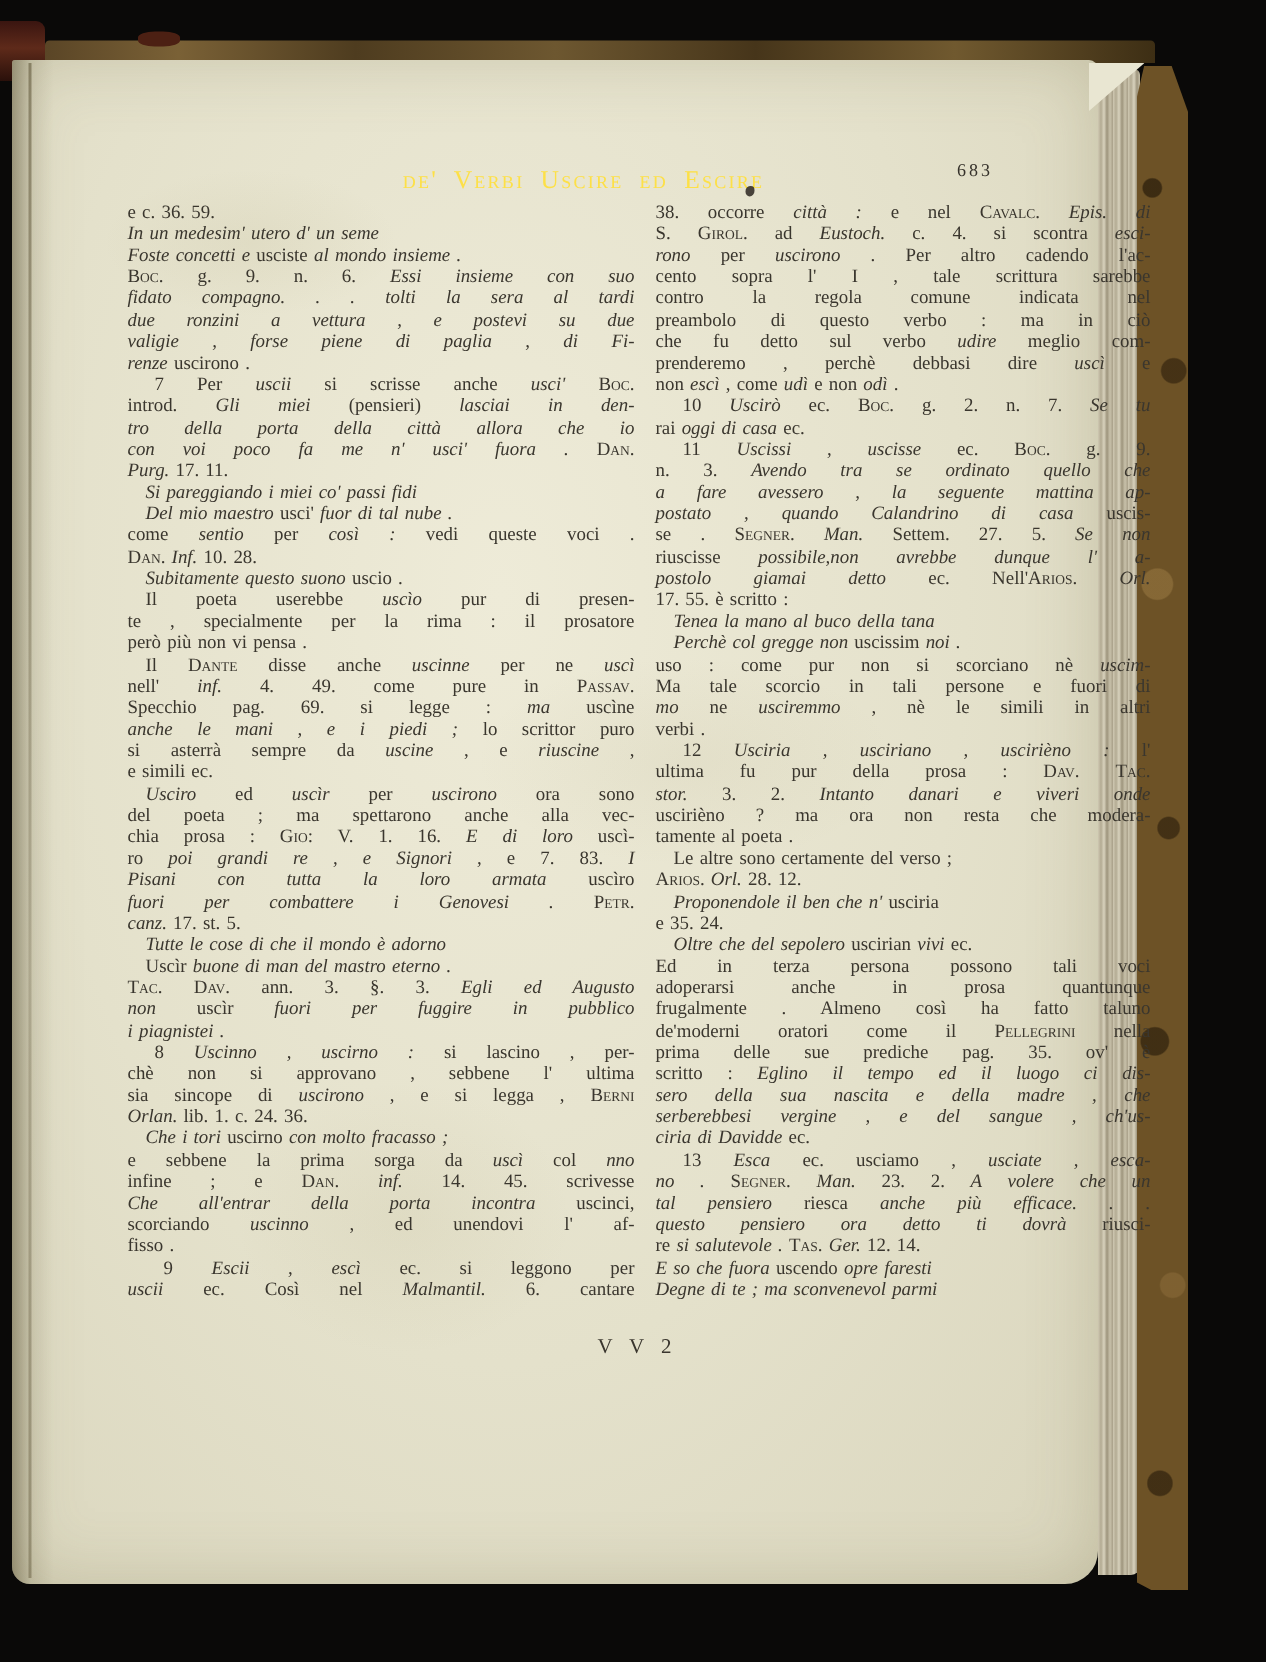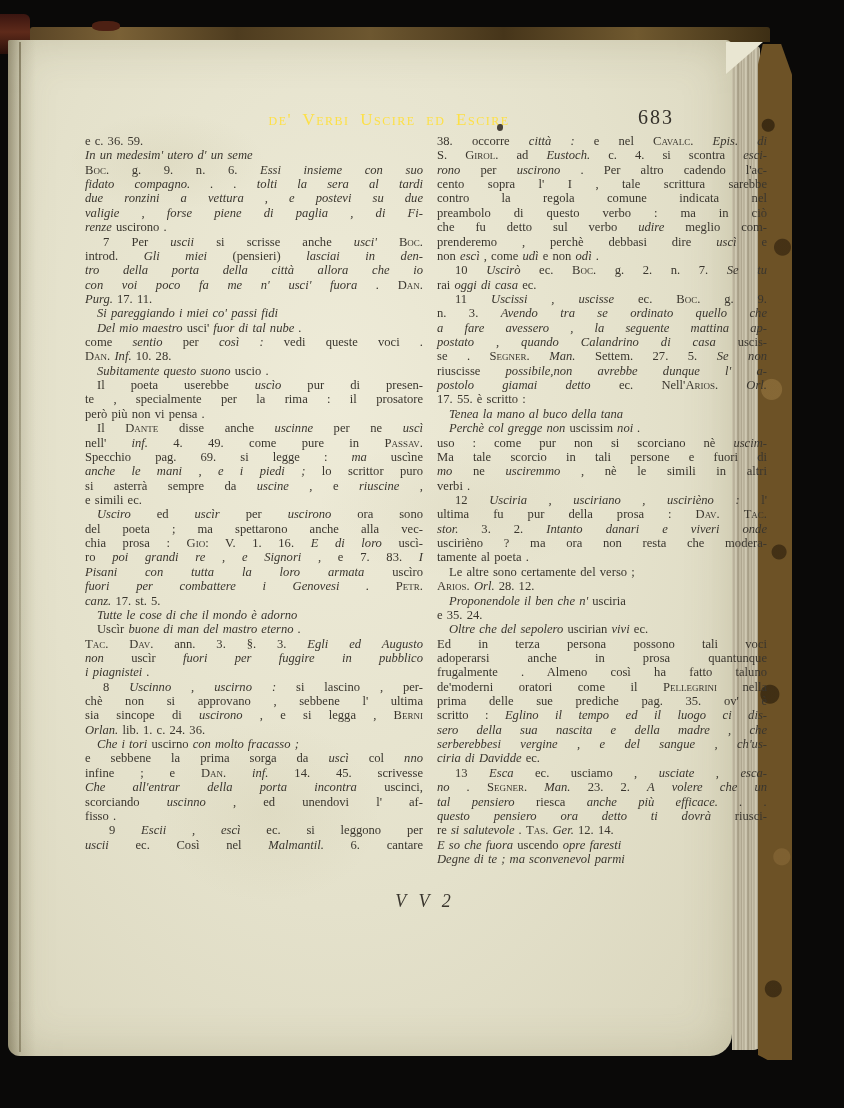--- a/index.html
+++ b/index.html
@@ -78,36 +78,36 @@
   
   .ink{color:#3a362e;}
   .page-title{
     position:absolute;left:244px;top:110px;width:290px;
     text-align:center;font-variant:small-caps;
     font-size:17px;letter-spacing:1.5px;word-spacing:5px;
     color:#fde047;
   }
   .page-number{
     position:absolute;left:638px;top:106px;width:70px;
-    font-size:20px;letter-spacing:2px;color:#35312a;
+    font-size:12px;letter-spacing:2px;color:#35312a;
   }
   .column{position:absolute;top:134px;}
   #col-left{left:85px;width:338px;}
   #col-right{left:437px;width:330px;}
   .line{
     height:14.36px;line-height:14.36px;font-size:12.6px;
     color:#3a362e;word-spacing:1px;white-space:nowrap;
   }
   .line.j{text-align:justify;text-align-last:justify;white-space:normal;}
   .line .ind{display:inline-block;height:1px;}
   .sc{font-variant:small-caps;}
   .line i{font-style:italic;}
   .signature{
     position:absolute;left:85px;top:891px;width:680px;
-    text-align:center;font-style:italic;font-size:18px;
+    text-align:center;font-size:14px;
     letter-spacing:4px;color:#3a362e;
   }
   .speck{
     position:absolute;left:497px;top:124px;width:6px;height:7px;
     background:#2b2620;border-radius:50% 40% 55% 45%;opacity:.85;
   }
 </style>
 </head>
 <body>
 
@@ -123,20 +123,21 @@
   <div class="fore-edge"></div>
   <div class="page-corner"></div>
   <div class="board-right"></div>
 
   <div class="page-title ink">de' Verbi Uscire ed Escire</div>
   <div class="page-number ink">683</div>
 
   <div class="column" id="col-left">
       <div class="line">e c. 36. 59.</div>
       <div class="line"><i>In un medesim' utero d' un seme</i></div>
+      <div class="line"><i>Foste concetti e</i> usciste <i>al mondo insieme .</i></div>
       <div class="line j"><span class="sc">Boc.</span> g. 9. n. 6. <i>Essi insieme con suo</i></div>
       <div class="line j"><i>fidato compagno. . . tolti la sera al tardi</i></div>
       <div class="line j"><i>due ronzini a vettura , e postevi su due</i></div>
       <div class="line j"><i>valigie , forse piene di paglia , di Fi-</i></div>
       <div class="line"><i>renze</i> uscirono .</div>
       <div class="line j"><span class="ind" style="width:18px"></span>7 Per <i>uscii</i> si scrisse anche <i>usci'</i> <span class="sc">Boc.</span></div>
       <div class="line j">introd. <i>Gli miei</i> (pensieri) <i>lasciai in den-</i></div>
       <div class="line j"><i>tro della porta della città allora che io</i></div>
       <div class="line j"><i>con voi poco fa me n' usci' fuora .</i> <span class="sc">Dan.</span></div>
       <div class="line"><i>Purg.</i> 17. 11.</div>

